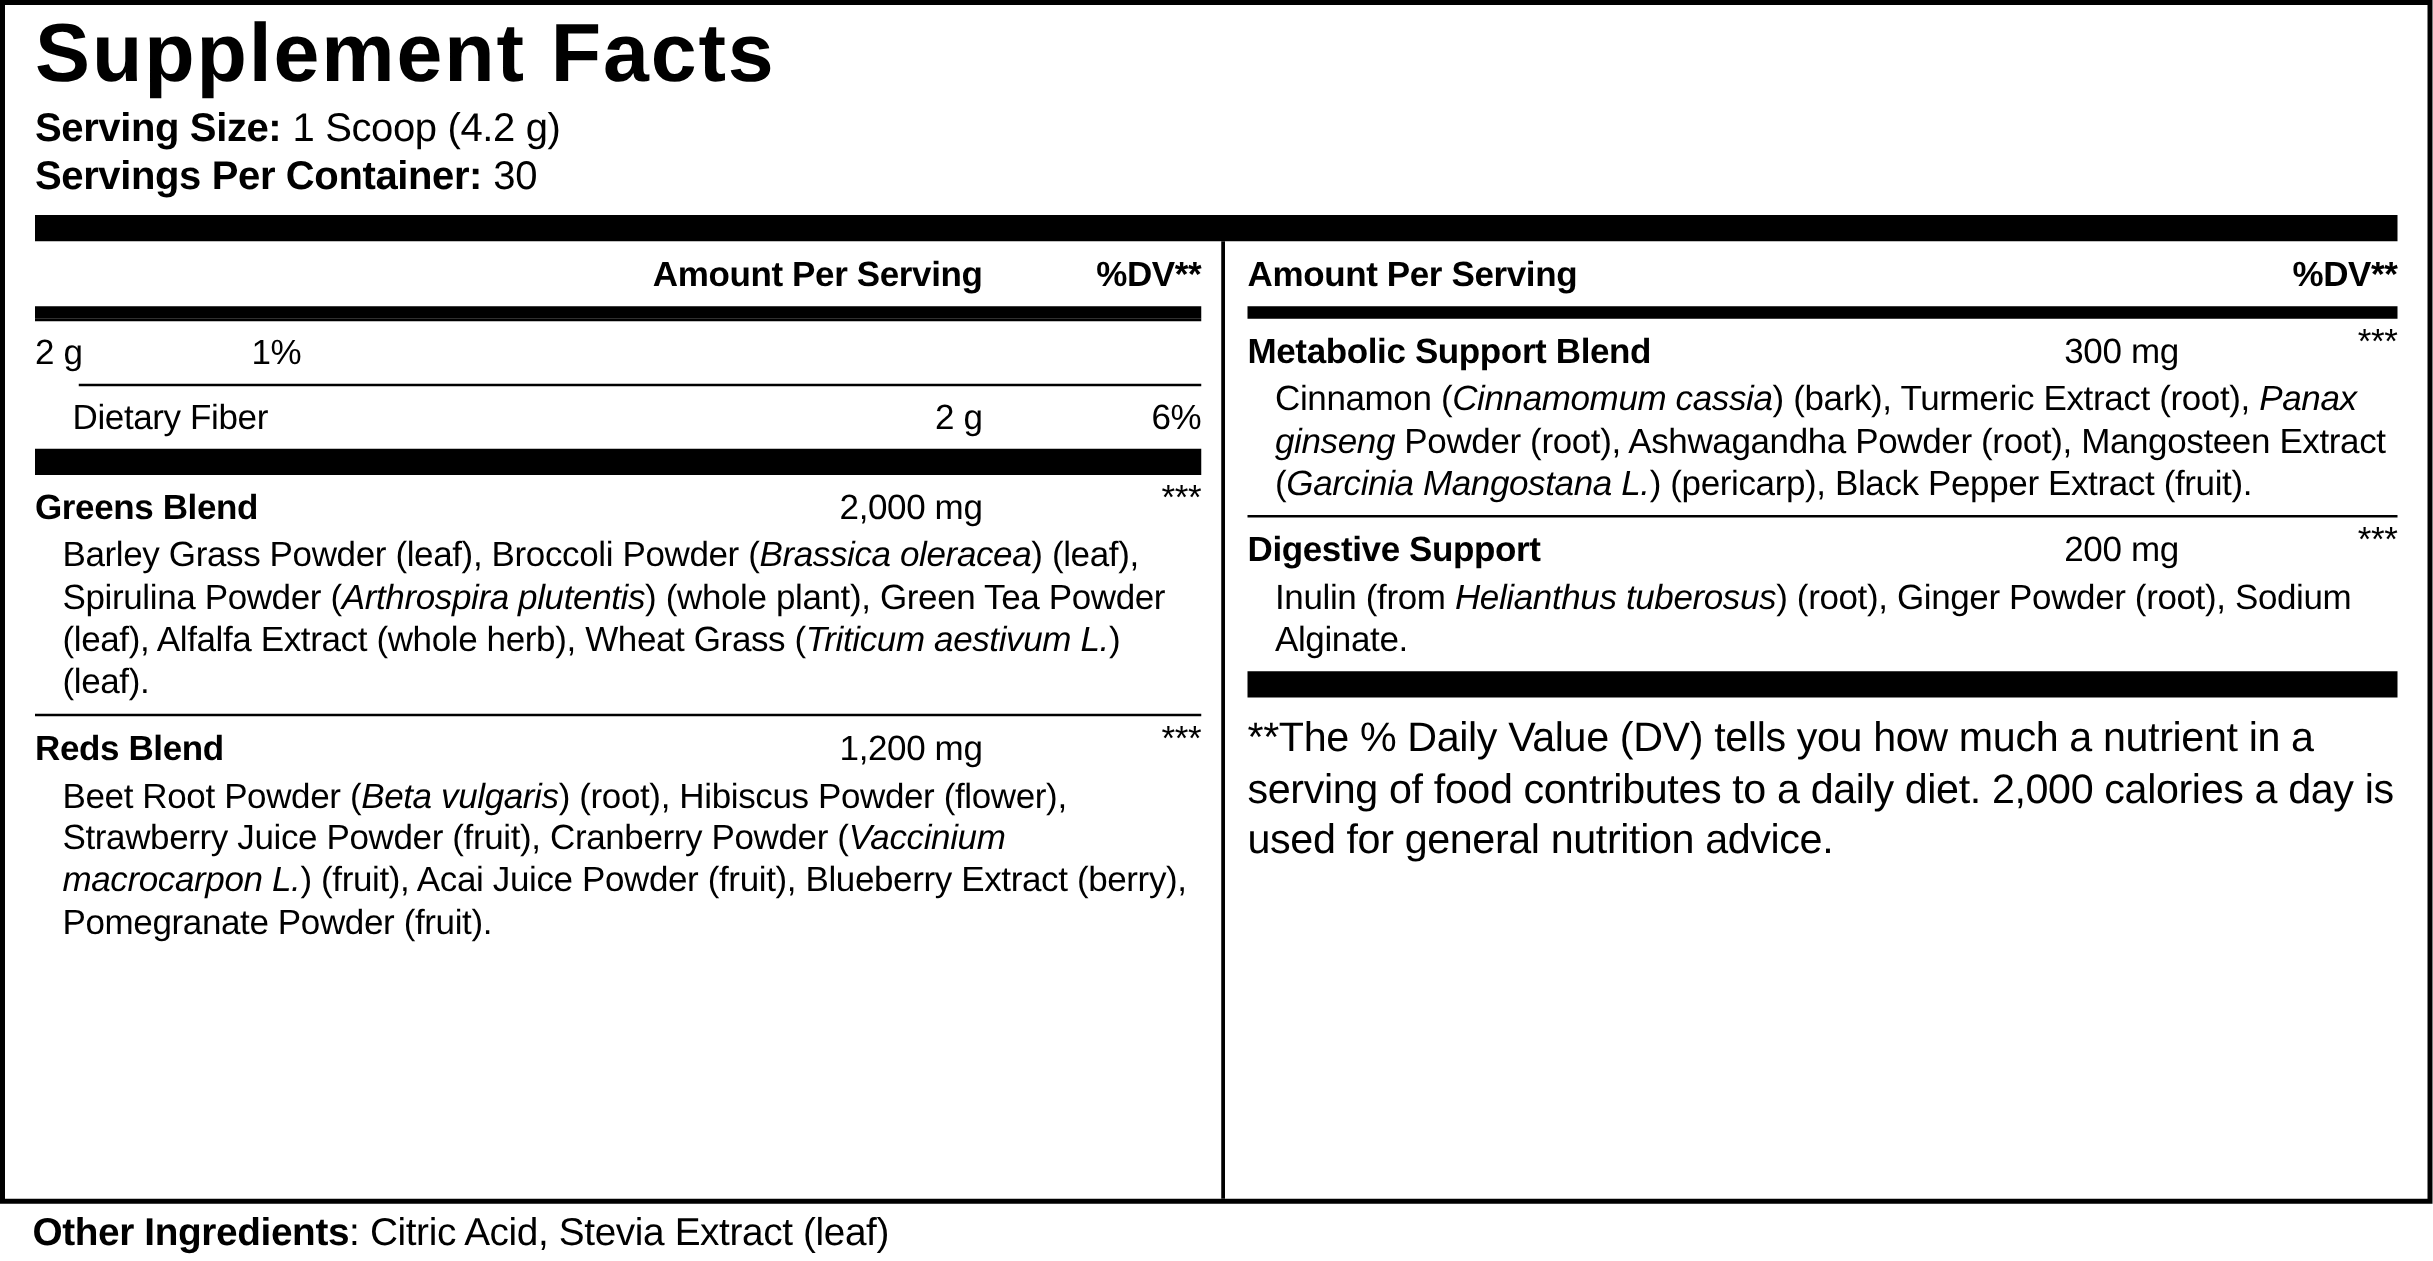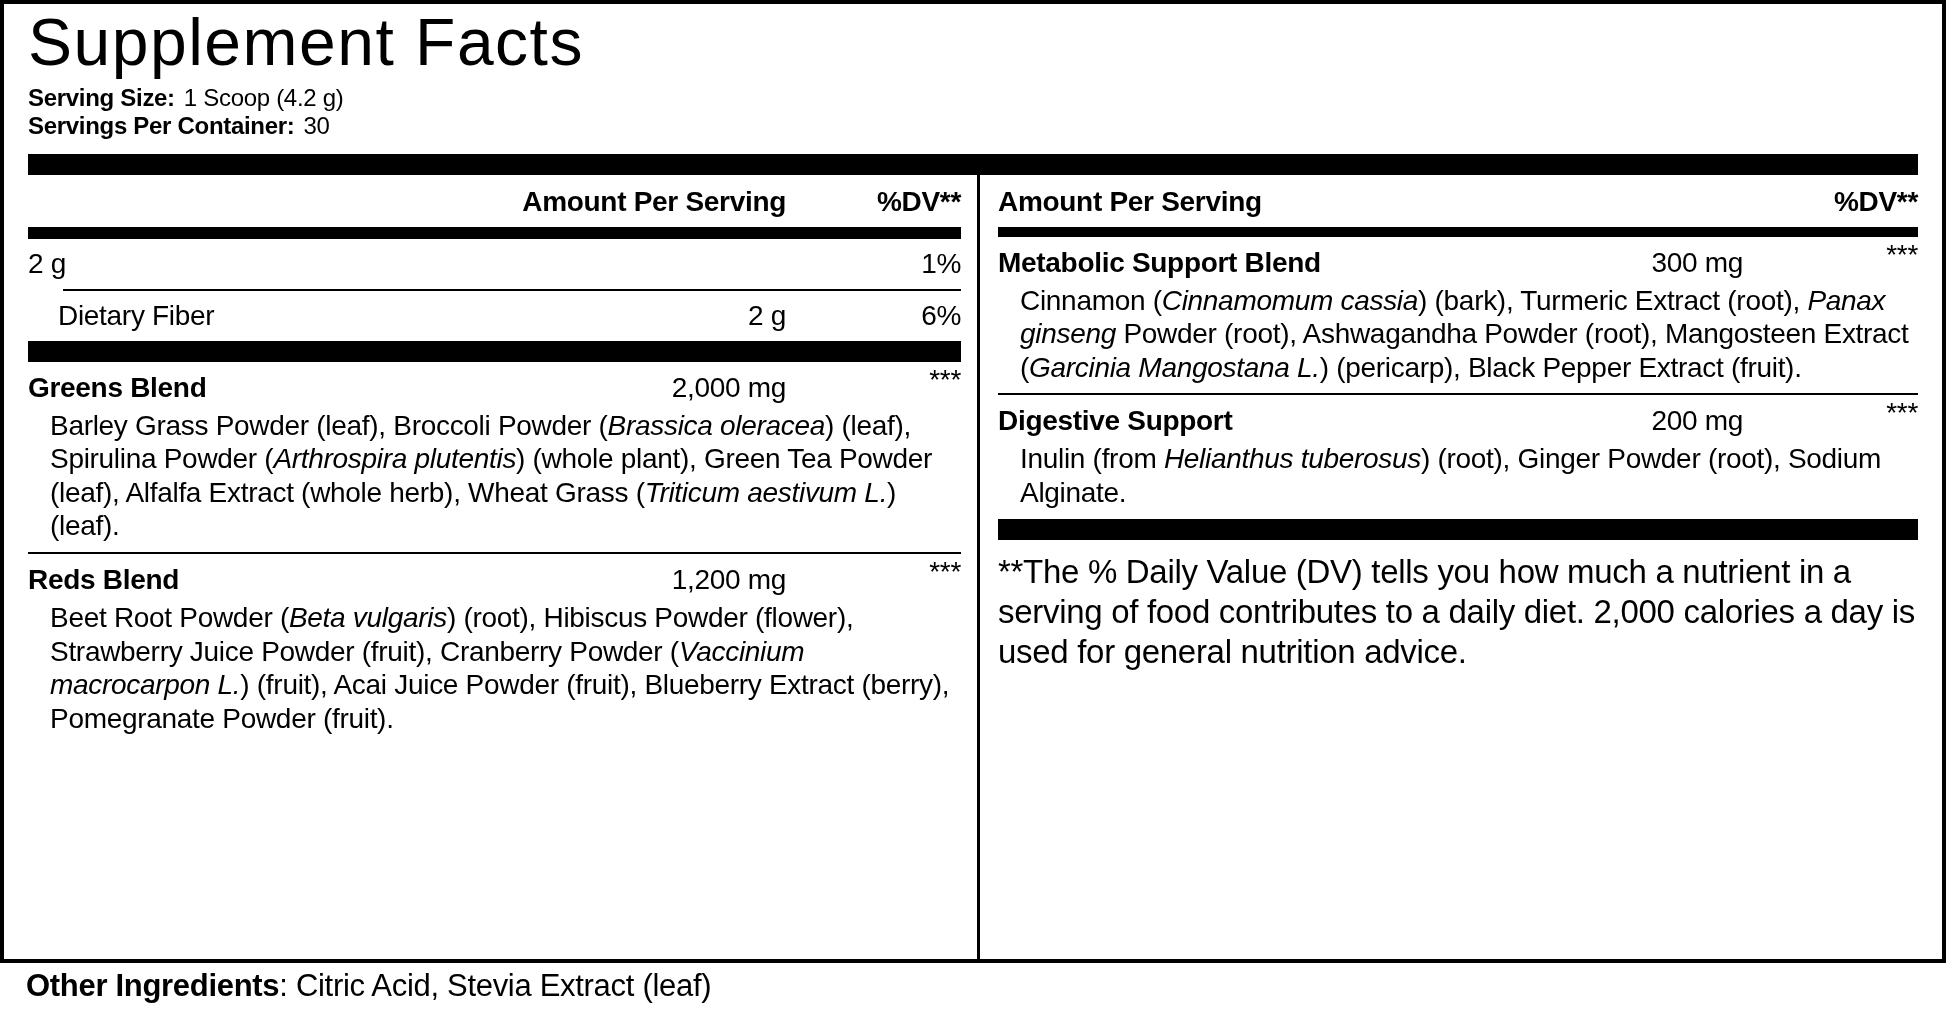--- a/index.html
+++ b/index.html
@@ -7,35 +7,35 @@
     width:1946px;height:1009px;position:relative;overflow:hidden;
     font-family:"Liberation Sans", sans-serif;color:#000;
     -webkit-font-smoothing:antialiased;
   }
   .label{
     position:absolute;left:0;top:0;width:1946px;height:963px;
     box-sizing:border-box;border:4px solid #000;background:#fff;
     padding:2px 24px 0 24px;display:flex;flex-direction:column;
   }
   .title{
-    font-size:66px;font-weight:normal;letter-spacing:1.5px;line-height:1.12;
+    font-size:66px;font-weight:bold;letter-spacing:1.5px;line-height:1.12;
     margin:0;
   }
   .serving-block{margin-top:4px;}
-  .serving-line{font-size:24px;line-height:1.18;letter-spacing:-0.3px;}
+  .serving-line{font-size:32px;line-height:1.18;letter-spacing:-0.3px;}
   .serving-line .lbl{font-weight:bold;}
   .serving-line .val{margin-left:9px;}
   .bar-thick{height:21px;background:#000;}
   .bar-top{margin-top:13px;}
   .bar-med{height:10px;background:#000;}
   .cols{flex:1;display:flex;align-items:stretch;min-height:0;}
   .col{box-sizing:border-box;}
   .col-left{flex:0 0 949px;padding-right:16px;}
   .col-right{flex:1;border-left:3px solid #000;padding-left:18px;}
-  .row{display:flex;align-items:baseline;font-size:28px;letter-spacing:-0.3px;justify-content:space-between;}
+  .row{display:flex;align-items:baseline;font-size:28px;letter-spacing:-0.3px;}
   .row .nm{flex:1;min-width:0;}
   .row .nm.indent{padding-left:30px;}
   .row .amt{text-align:right;white-space:nowrap;}
   .row .dv{width:175px;text-align:right;white-space:nowrap;}
   .hdr-row{padding:11px 0 9px;font-weight:bold;}
   .hdr-row .amt{flex:1;}
   .nrow{padding:9px 0;}
   .rule{height:2px;background:#000;}
   .rule.indent{margin-left:35px;}
   .brow{padding:10px 0 3px;}

